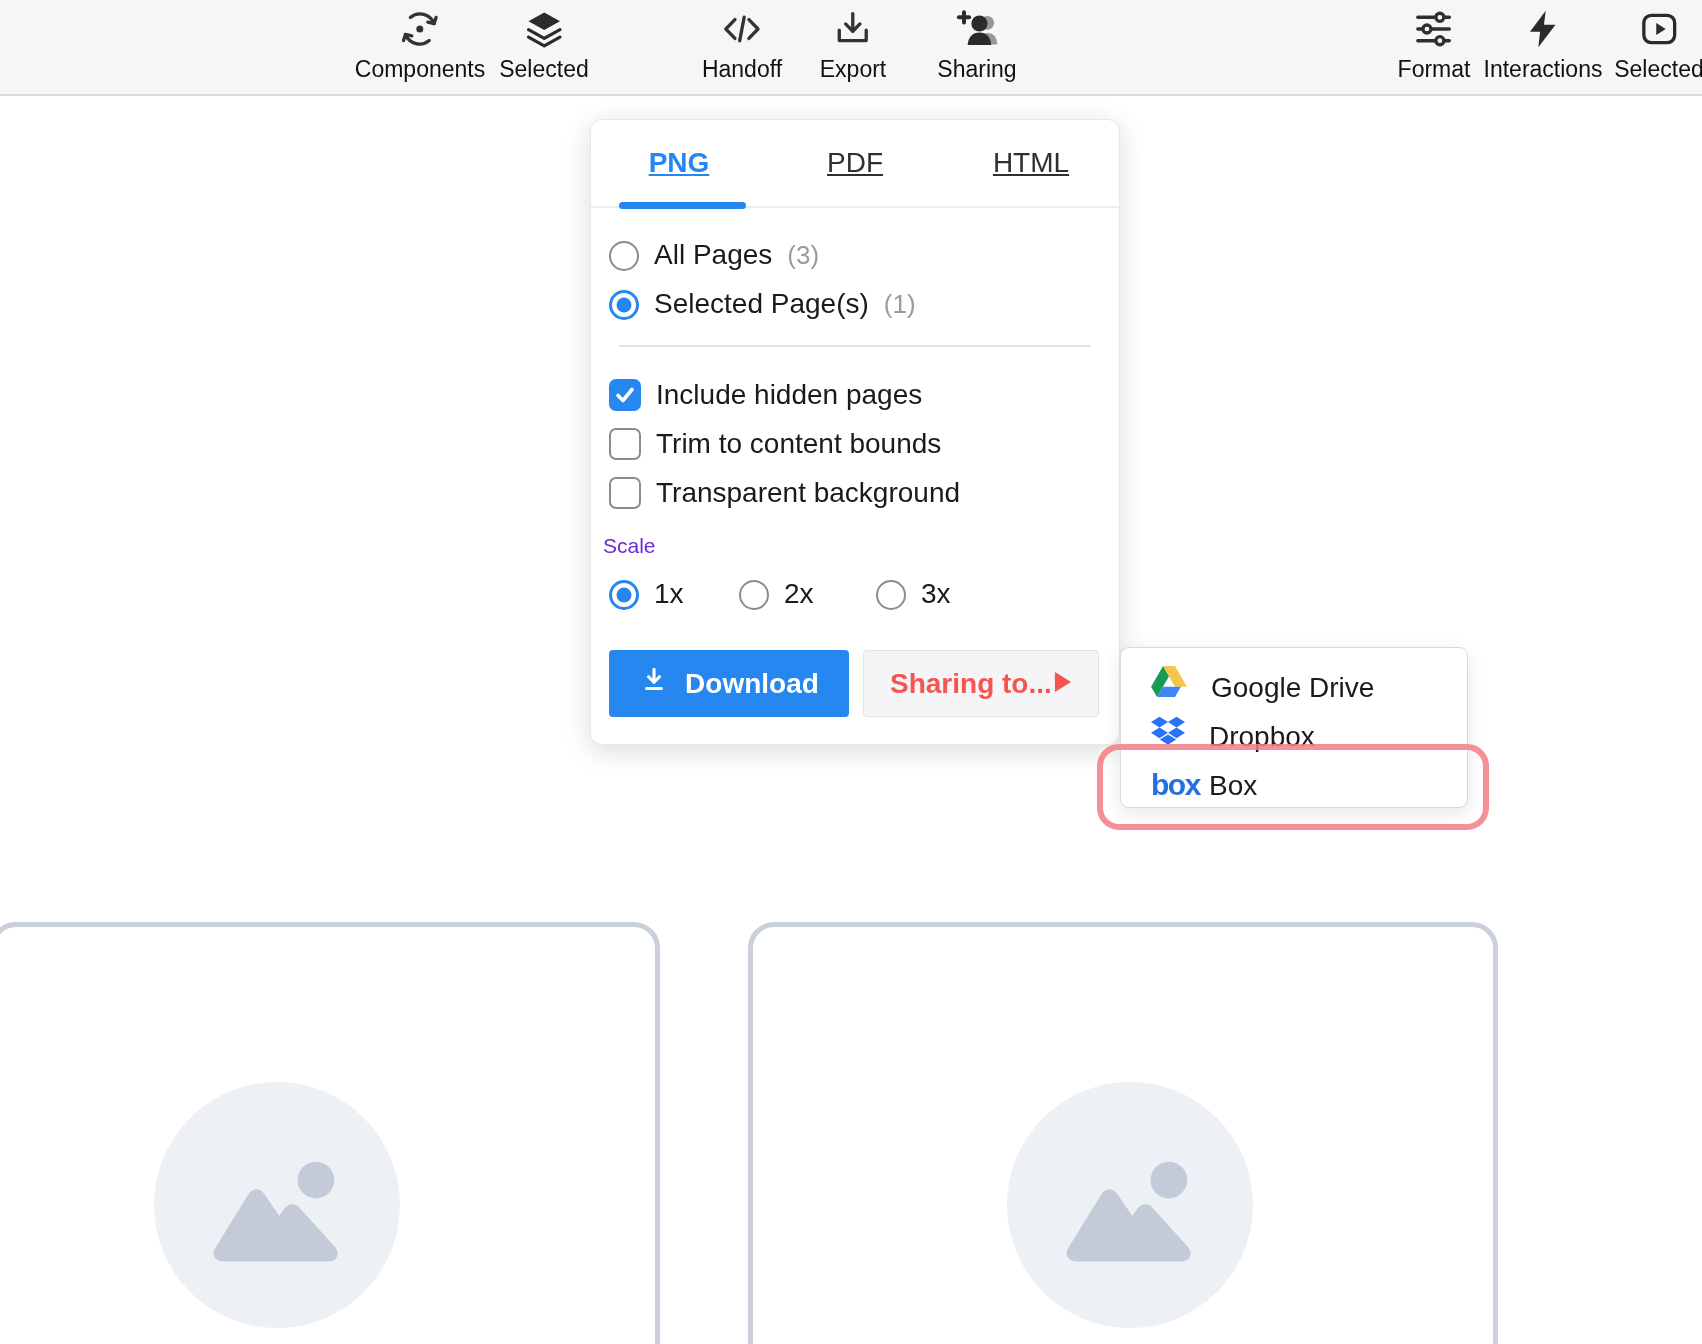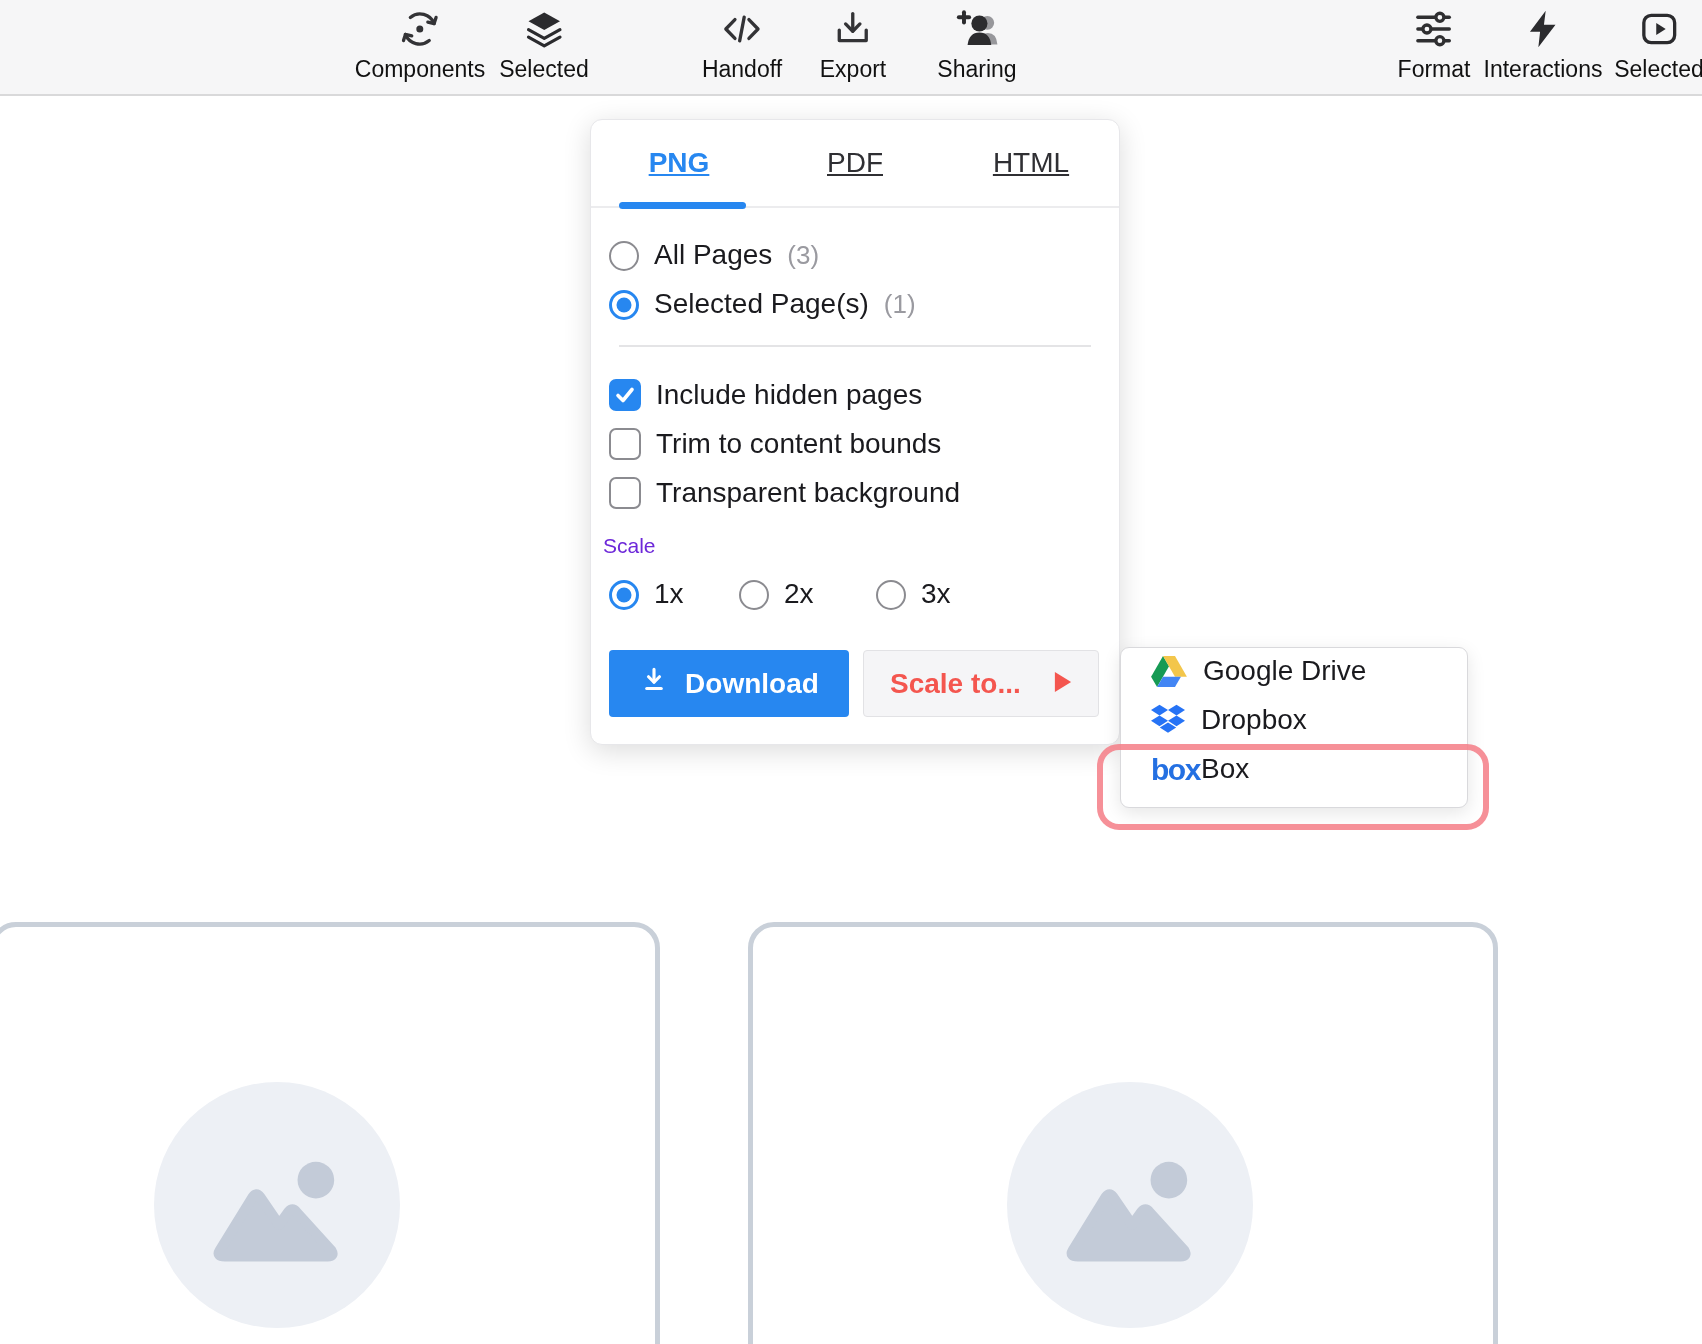--- a/index.html
+++ b/index.html
@@ -49,21 +49,21 @@
          font-size:28px; font-weight:bold; cursor:pointer;text-align:center; }
   .btn-download { left:18px; width:240px; background:#2787f0; color:#fff; gap:16px; }
   .btn-exportto { left:272px; width:236px; background:#f5f5f7;
                   border:1.5px solid #e2e2e5; color:#f4564f;
                   justify-content:space-between; padding:0 26px; }
 
   
   .submenu { position:absolute; left:1120px; top:647px; width:348px; height:161px;
              background:#fff; border:1.5px solid #d9d9dc; border-radius:9px;
              box-shadow:0 5px 18px rgba(0,0,0,0.10); z-index:11; padding-top:7px; }
-  .menu-item { height:49px; display:flex; align-items:flex-start; gap:16px;
+  .menu-item { height:49px; display:flex; align-items:flex-end; gap:24px;
                padding-left:30px; font-size:28px; cursor:pointer; }
   .box-word { font-size:30px; font-weight:bold; color:#2470e2; letter-spacing:-1.5px;
               width:34px; text-align:center; }
   .highlight-ring { position:absolute; left:1097px; top:744px; width:392px; height:86px;
                     border:6px solid rgba(244,125,134,0.85); border-radius:22px;
                     z-index:12; pointer-events:none; }
 
   
   .artboard { position:absolute; top:922px; height:480px; background:#fff;
               border:5px solid #c9d0d9; border-radius:26px; z-index:1; }
@@ -237,21 +237,21 @@
       <svg width="30" height="30" viewBox="0 0 24 24" fill="none" stroke="#fff" stroke-width="2.5" stroke-linecap="round" stroke-linejoin="round">
         <line x1="12" y1="3.5" x2="12" y2="13.5"></line>
         <polyline points="7.6,9.4 12,13.8 16.4,9.4"></polyline>
         <line x1="6.2" y1="18.8" x2="17.8" y2="18.8"></line>
       </svg>
     </span>
     <span>Download</span>
   </div>
 
   <div class="btn btn-exportto">
-    <span>Scale to...</span>
+    <span>Sharing to...</span>
     <span>
       <svg width="18" height="22" viewBox="0 0 10 12">
           <polygon points="0.5,0.5 9.5,6 0.5,11.5" fill="#f4564f"></polygon>
         </svg>
     </span>
   </div>
 </div>
 
 <div class="submenu">
 

